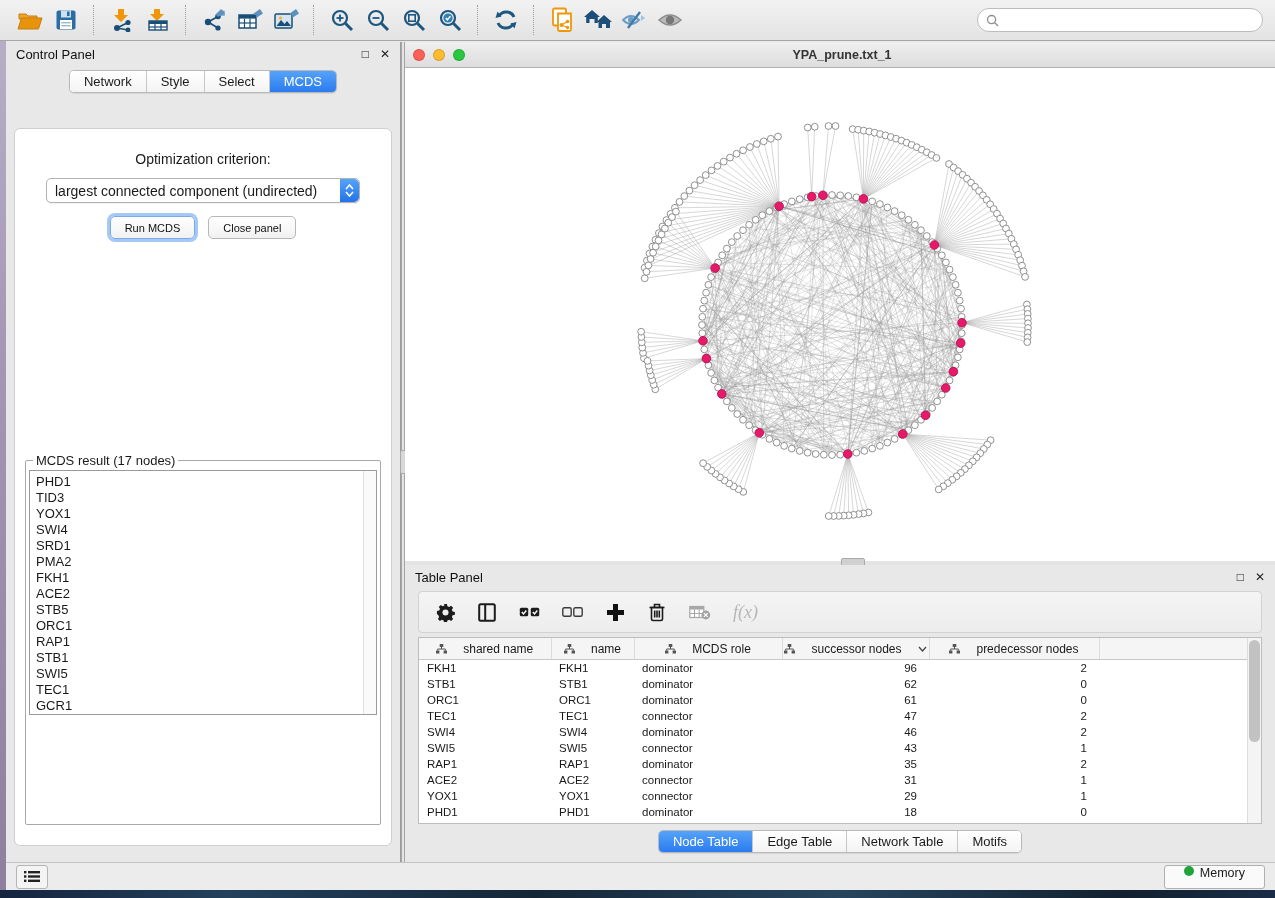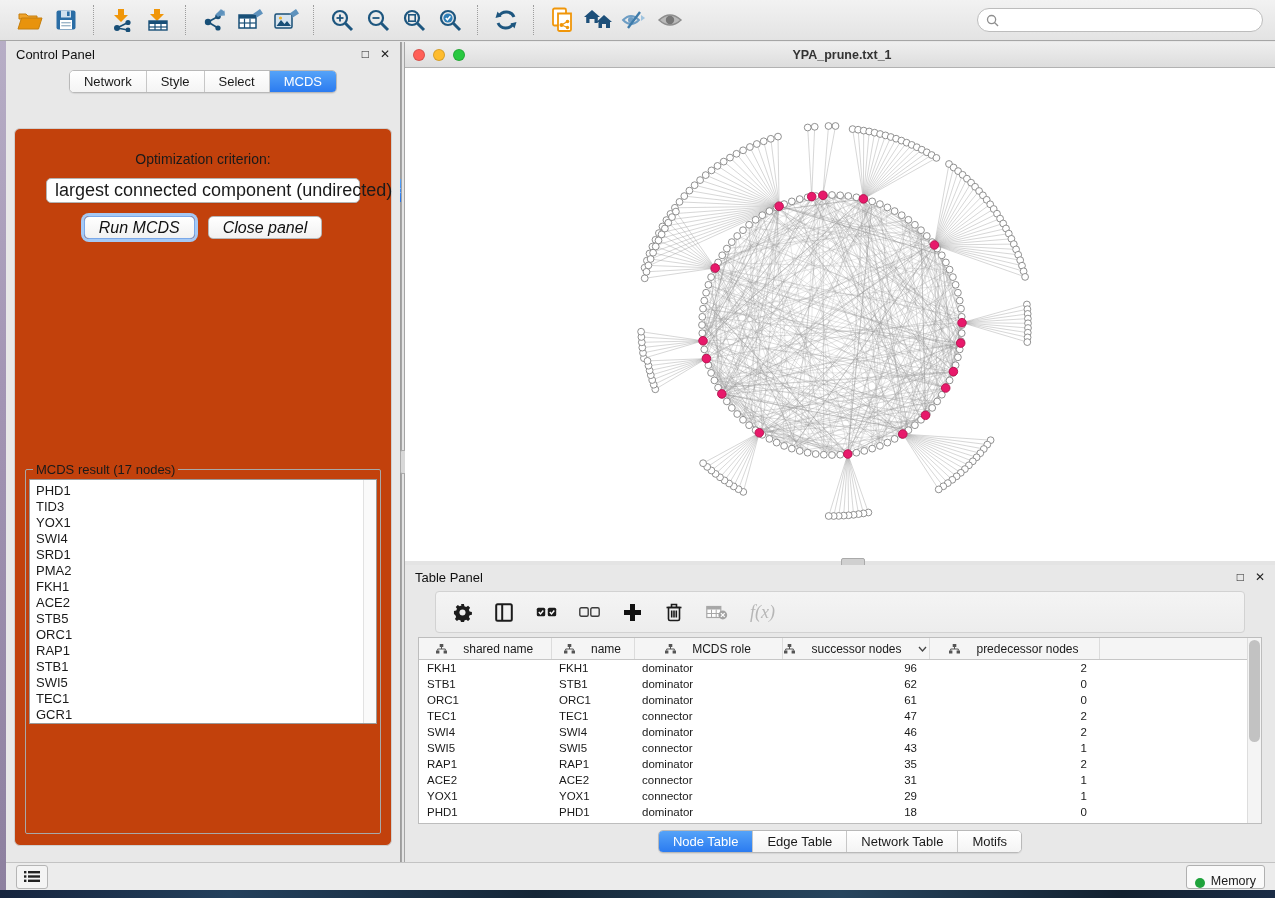--- a/index.html
+++ b/index.html
@@ -28,35 +28,35 @@
   .cpanel{position:absolute;left:6px;top:42px;width:395px;height:820px;box-sizing:border-box;
     border-right:1px solid #9c9c9c;background:#e8e8e8;}
   .seg-wrap{display:flex;justify-content:center;margin-top:4px;position:relative;z-index:2;}
   .seg{display:flex;border:1px solid #b9b9b9;border-radius:5px;overflow:hidden;background:#fff;
     box-shadow:0 1px 1px rgba(0,0,0,.08);justify-content:space-between;}
   .seg-tab{padding:3px 14px;font-size:13px;background:linear-gradient(#ffffff,#f4f4f4);
     border-right:1px solid #c7c7c7;color:#1a1a1a;cursor:default;}
   .seg-tab:last-child{border-right:none;}
   .seg-tab.active{background:linear-gradient(#55a3f8,#2b7bf0);color:#fff;}
   .tab-content{position:absolute;left:8px;right:8px;top:86px;bottom:16px;
-    background:#c2410c;border:1px solid #cfcfcf;border-radius:6px;
+    background:#ffffff;border:1px solid #cfcfcf;border-radius:6px;
     display:flex;flex-direction:column;align-items:center;padding:14px 10px 10px;box-sizing:border-box;}
   .opt-label{font-size:14px;margin-top:8px;}
   .dropdown{margin-top:11px;width:312px;height:23px;background:#fff;border:1px solid #b3b3b3;
     border-radius:5px;display:flex;align-items:center;box-shadow:0 1px 1px rgba(0,0,0,.06);}
-  .dropdown .dd-text{flex:1;font-size:18px;padding:0 8px;white-space:nowrap;}
+  .dropdown .dd-text{flex:1;font-size:14px;padding:0 8px;white-space:nowrap;}
   .dd-cap{width:19px;height:23px;border-radius:0 5px 5px 0;background:linear-gradient(#56a4f9,#2372ea);
     display:flex;flex-direction:column;align-items:center;justify-content:center;gap:1px;}
   .dd-cap svg{display:block;}
   .btn-row{margin-top:13px;display:flex;gap:13px;}
-  .mac-btn{height:23px;padding:0 14px;font-size:16px;font-family:inherit;color:#111;
-    background:linear-gradient(#ffffff,#f1f1f1);border:1px solid #b7b7b7;border-radius:5px;font-style:italic;}
+  .mac-btn{height:23px;padding:0 14px;font-size:11px;font-family:inherit;color:#111;
+    background:linear-gradient(#ffffff,#f1f1f1);border:1px solid #b7b7b7;border-radius:5px;}
   .mac-btn.focus{box-shadow:0 0 0 3px #a5c9f5;border-color:#7aa8e8;}
   .result-box{margin-top:auto;width:100%;height:372px;box-sizing:border-box;border:1px solid #a8a8a8;
-    border-radius:2px;padding:2px 3px 3px;margin-bottom:1px;}
+    border-radius:2px;padding:2px 3px 3px;margin-bottom:10px;}
   .result-box legend{font-size:13px;padding:0 3px;margin-left:4px;}
   .result-inner{position:relative;width:100%;height:100%;background:#fff;border:1px solid #9a9a9a;
     box-sizing:border-box;overflow:hidden;}
   .result-list{padding:3px 0 0 6px;font-size:13px;line-height:16px;}
   .list-sb{position:absolute;right:0;top:0;bottom:0;width:12px;background:#fafafa;border-left:1px solid #e2e2e2;}
   
   .netwin{position:absolute;left:405px;top:42px;width:870px;height:519px;background:#fff;}
   .net-title{height:25px;background:linear-gradient(#efefef,#dddddd);border-bottom:1px solid #b2b2b2;
     display:flex;align-items:center;padding:0 8px;position:relative;}
   .lights{display:flex;gap:8px;}
@@ -67,42 +67,42 @@
   .vsplit{position:absolute;left:401px;top:42px;width:4px;height:820px;background:#e4e4e4;
     border-left:1px solid #a5a5a5;border-right:1px solid #a5a5a5;box-sizing:border-box;}
   .vsplit .grip{position:absolute;left:-2px;top:408px;width:7px;height:22px;background:#d8d8d8;
     border:1px solid #aaa;border-radius:2px;}
   .hsplit{position:absolute;left:405px;top:561px;width:870px;height:4px;background:#e4e4e4;}
   .hsplit .grip{position:absolute;left:436px;top:-3px;width:22px;height:8px;background:#d0d0d0;
     border:1px solid #aaa;border-radius:2px;}
   
   .tpanel{position:absolute;left:405px;top:565px;width:870px;height:295px;background:#e8e8e8;
     display:flex;flex-direction:column;box-sizing:border-box;}
-  .ttoolbar{margin:2px 30px 0;height:40px;background:linear-gradient(#f4f4f4,#ededed);
+  .ttoolbar{margin:2px 13px 0;height:40px;background:linear-gradient(#f4f4f4,#ededed);
     border:1px solid #d2d2d2;border-radius:4px;display:flex;align-items:center;gap:22px;padding:0 16px;}
   .tt-btn{display:flex;align-items:center;justify-content:center;min-width:20px;height:24px;}
   .fx{font-family:"Liberation Serif","DejaVu Serif",serif;font-style:italic;font-size:18px;color:#b0b0b0;}
   .tablebox{position:relative;margin:4px 13px 0;flex:1;background:#fff;border:1px solid #bdbdbd;
     overflow:hidden;}
   table.ntable{border-collapse:collapse;table-layout:fixed;width:834px;font-size:11.5px;}
   .ntable th{height:21px;background:#f5f5f5;border-right:1px solid #dcdcdc;border-bottom:1px solid #c7c7c7;
     font-weight:400;font-size:12px;white-space:nowrap;overflow:hidden;padding:0 4px;}
   .th-inner{display:flex;align-items:center;justify-content:center;gap:16px;}
   .ntable td{height:16px;padding:0 8px;white-space:nowrap;overflow:hidden;}
   .ntable td.num{text-align:right;padding-right:12px;}
   .tbl-sb{position:absolute;right:0;top:0;bottom:0;width:13px;background:#f4f4f4;border-left:1px solid #ddd;}
   .tbl-thumb{position:absolute;left:1px;right:1px;top:2px;height:102px;background:#c2c2c2;border-radius:6px;}
   .ttabs{display:flex;justify-content:center;padding:6px 0 7px;}
   
   .statusbar{position:absolute;left:6px;top:862px;width:1269px;height:28px;background:#ececec;
     border-top:1px solid #c3c3c3;display:flex;align-items:center;padding:0 10px;box-sizing:border-box;}
   .menu-btn{width:30px;height:22px;border:1px solid #b5b5b5;border-radius:3px;background:#f4f4f4;
     display:flex;align-items:center;justify-content:center;}
   .mem-btn{margin-left:auto;height:22px;border:1px solid #b0b0b0;border-radius:3px;background:#fafafa;
-    display:flex;align-items:flex-end;gap:6px;padding:0 8px;font-size:12.5px;}
+    display:flex;align-items:flex-start;gap:6px;padding:0 19px;font-size:12.5px;}
   .mem-dot{width:10px;height:10px;border-radius:50%;}
 </style>
 </head>
 <body>
 
 <div class="screen">
   <div class="wall-left"></div>
   <div class="wall-bottom"></div>
 
   <div class="toolbar">

